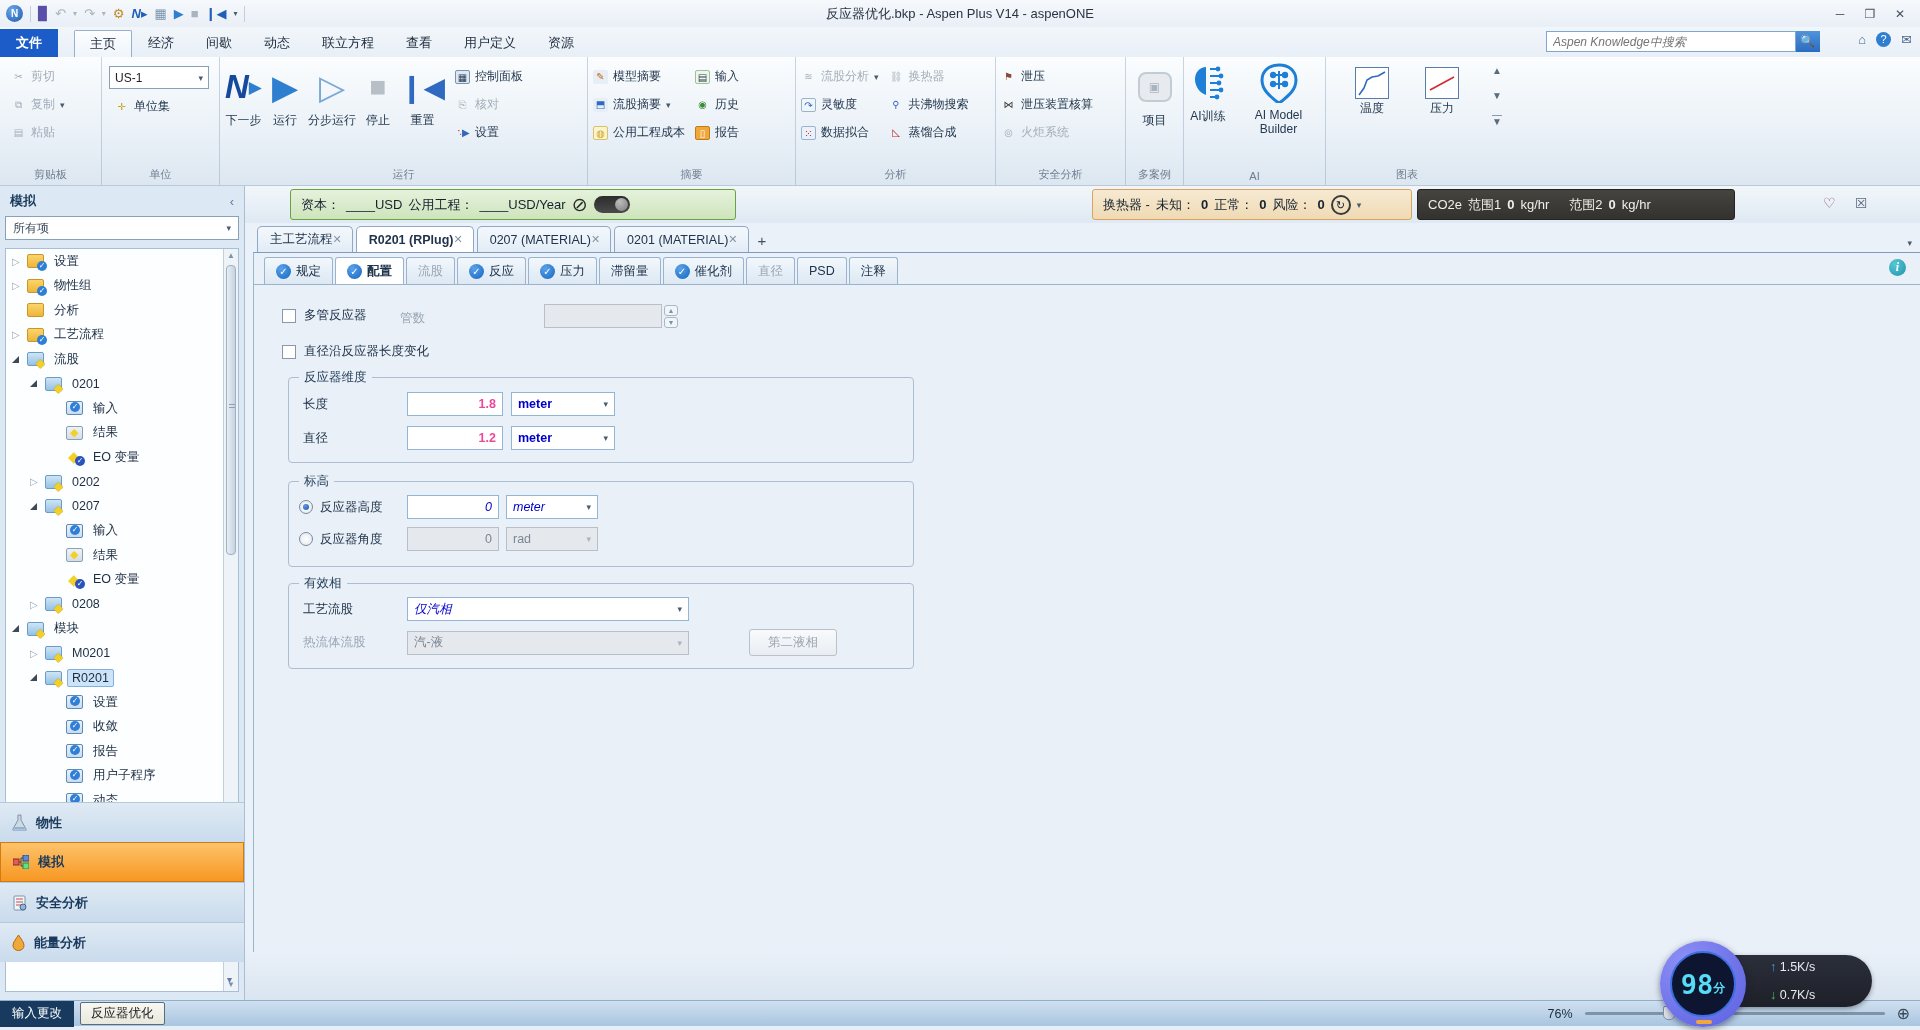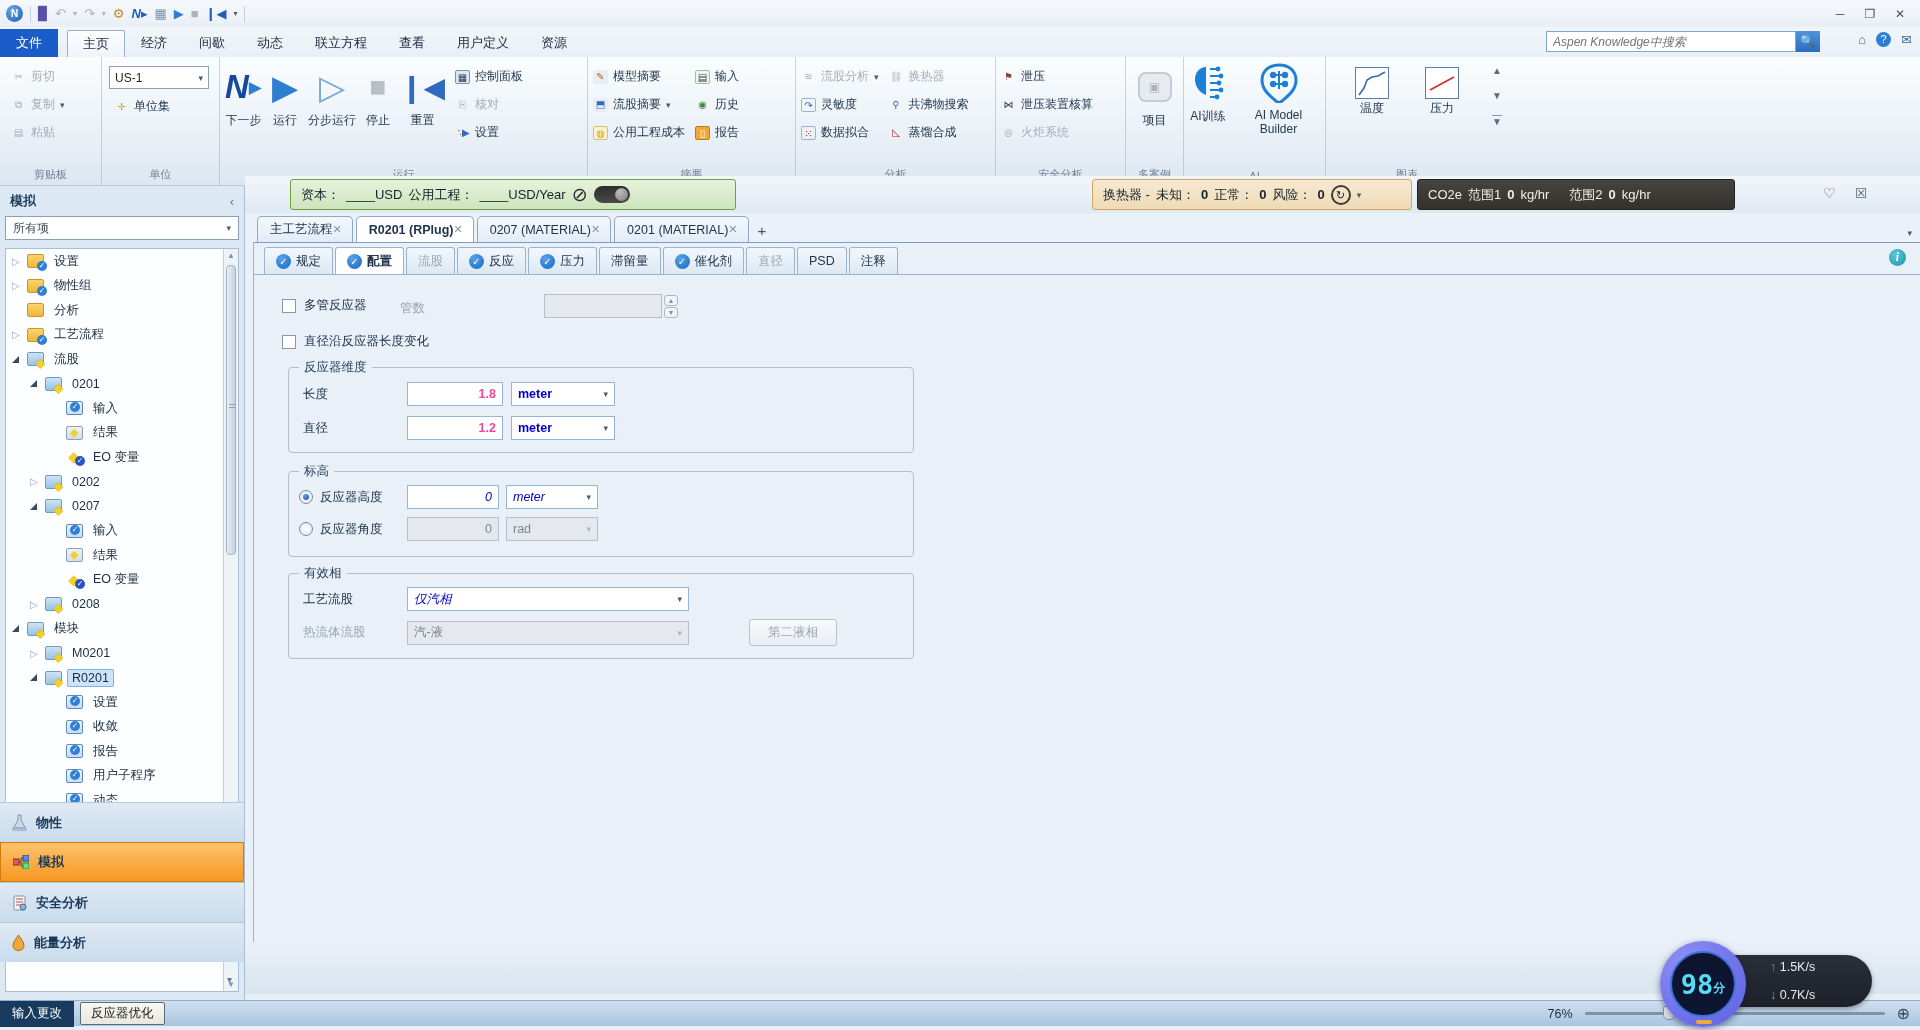--- a/index.html
+++ b/index.html
@@ -13,21 +13,21 @@
 .qsep{width:1px;height:16px;background:#c3cfdc}
 .qi{color:#4a5b6e}
 .qi.blue{color:#1f5fb8;font-weight:bold}
 .qi.gray{color:#aab4bf}
 .win-title{position:absolute;left:0;right:0;text-align:center;font-size:13px;color:#2a3442;pointer-events:none}
 .winctl{margin-left:auto;display:flex;gap:2px;z-index:2}
 .winctl span{width:28px;height:20px;text-align:center;line-height:20px;color:#44505e;font-size:12px}
 
 .menubar{position:absolute;left:0;top:27px;width:1920px;height:30px;background:linear-gradient(#f2f6fa,#e8eff7);display:flex;align-items:flex-end}
 .mtab{padding:5px 16px;font-size:13px;color:#1e2b3c}
-.mtab.file{background:#1b5cc8;color:#fff;font-weight:normal;margin-right:9px}
+.mtab.file{background:#1b5cc8;color:#fff;font-weight:bold;margin-right:16px}
 .mtab.active{background:linear-gradient(#fbfdff,#f0f5fb);border:1px solid #98b0cc;border-bottom:none;border-radius:2px 2px 0 0;padding:4px 15px}
 .msearch{position:absolute;right:100px;top:4px;display:flex;align-items:center}
 .msearch input{width:250px;height:21px;border:1px solid #7fa8d0;padding:0 6px;font-style:italic;color:#5a6b7c;font-size:12px;background:#fff;font-family:inherit}
 .msearch .sbtnq{width:24px;height:21px;background:linear-gradient(#4f94dc,#2a6cc0);color:#fff;text-align:center;line-height:21px;font-size:12px}
 .micons{position:absolute;right:8px;top:5px;display:flex;gap:10px;color:#4a6a8c;font-size:13px}
 
 .ribbon{position:absolute;left:0;top:57px;width:1920px;height:129px;background:linear-gradient(#fbfdfe,#e9f0f7 62%,#dde7f1);border-bottom:1px solid #b9c9da}
 .rgroup{position:absolute;top:0;height:100%;border-right:1px solid rgba(150,172,196,.5)}
 .glabel{position:absolute;bottom:3px;left:0;right:0;text-align:center;color:#6e7e90;font-size:11px;white-space:nowrap}
 .vstack{display:flex;flex-direction:column;gap:7px;padding-top:9px}
@@ -123,20 +123,21 @@
         <span class="qi gray" style="font-size:8px">▾</span>
       <span class="qi" style="color:#c08a28">⚙</span>
       <span class="qi blue" style="font-style:italic">N▸</span>
       <span class="qi" style="color:#7c93ab">▦</span>
       <span class="qi" style="color:#2f7fd0">▶</span>
       <span class="qi gray">■</span>
       <span class="qi blue">❙◀</span>
       <span class="qi" style="font-size:8px">▾</span>
       <span class="qsep"></span>
     </div>
+    <div class="win-title">反应器优化.bkp - Aspen Plus V14 - aspenONE</div>
     <div class="winctl">
       <span>─</span>
       <span>❐</span>
       <span>✕</span>
     </div>
   </div>
 
   <div class="menubar">
     <div class="mtab file">文件</div>
     <div class="mtab active">主页</div>
@@ -550,21 +551,21 @@
       </div>
     <div class="navitem" style="top:736px">
       <svg width="13" height="17" viewBox="0 0 13 17">
           <path d="M6.5 1C9 5 12 8 12 11.5 12 14.5 9.5 16.5 6.5 16.5S1 14.5 1 11.5C1 8 4 5 6.5 1z" fill="#f0a83a" stroke="#b06a10"></path>
         </svg>
       <span>能量分析</span>
       </div>
     <span class="abs" style="right:12px;top:788px;color:#5a7ca8;font-size:10px">▾</span>
   </div>
 
-  <div class="abs" style="left:245px;top:176px;width:1675px;height:818px;background:linear-gradient(#ebf1f9 93%,#d9e4ef)">
+  <div class="abs" style="left:245px;top:186px;width:1675px;height:818px;background:linear-gradient(#ebf1f9 93%,#d9e4ef)">
 
     <div class="abs" style="left:0;top:0;width:1675px;height:37px;background:linear-gradient(#f2f6fa,#dfe9f3)">
       <div class="ecopanel" style="left:45px;width:446px;background:linear-gradient(#e6f2dc,#cde4bc);border:1px solid #69a33f">
         <span>资本：</span>
           <span>____USD</span>
         <span>公用工程：</span>
           <span>____USD/Year</span>
         <span style="font-size:19px;color:#2a2a2a">⊘</span>
         <span class="toggle"></span>
       </div>

